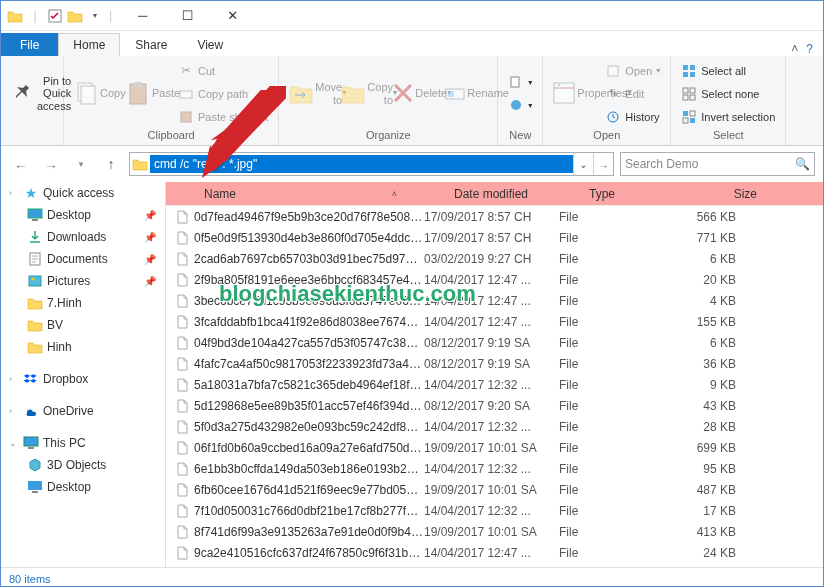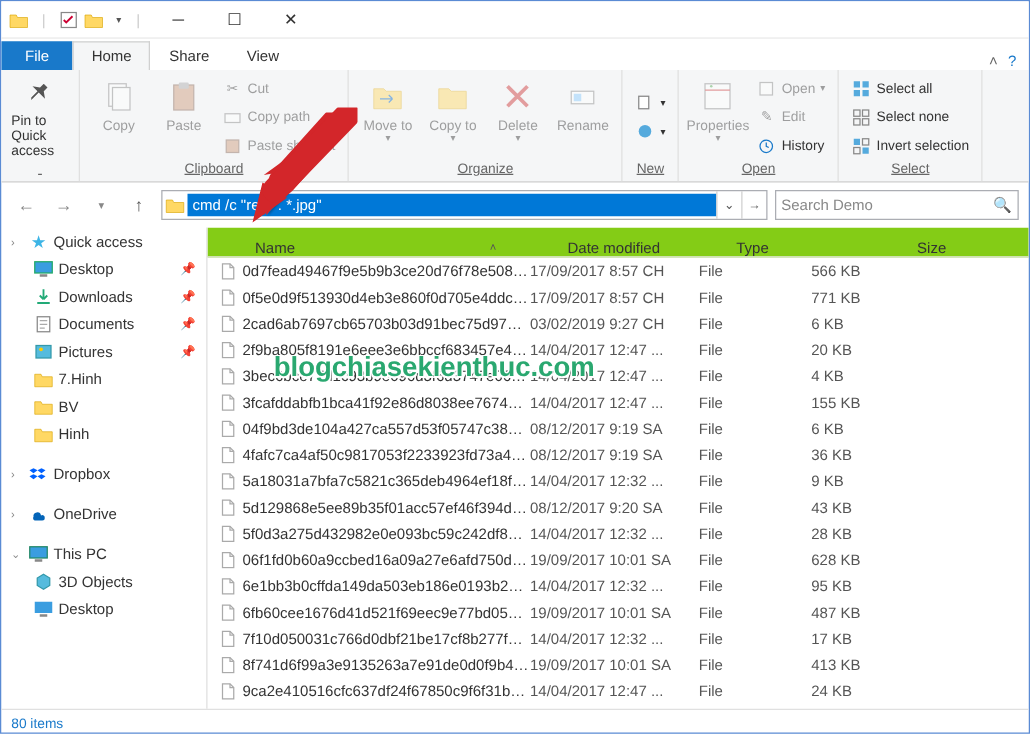--- a/index.html
+++ b/index.html
@@ -15,22 +15,22 @@
 .tabs { height: 25px; display: flex; align-items: flex-end; background: #fff; }
 .tab { padding: 4px 14px; font-size: 12px; border: 1px solid transparent; border-bottom: none; }
 .tab.file { background: #1979ca; color: #fff; padding: 4px 18px; }
 .tab.active { background: #f5f6f7; border-color: #d0d0d0; }
 .tabs .spacer { flex: 1; }
 .tabend { display: flex; gap: 8px; padding-right: 10px; align-items: center; color: #666; }
 
 .ribbon { height: 90px; background: #f5f6f7; border-bottom: 1px solid #d0d0d0; display: flex; }
 .group { display: flex; flex-direction: column; align-items: center; border-right: 1px solid #e0e0e0; padding: 2px 6px; }
 .group .items { display: flex; flex: 1; align-items: center; gap: 2px; }
-.group .label { font-size: 11px; color: #666; padding-bottom: 2px; text-decoration: underline; }
-.bigbtn { display: flex; flex-direction: column; align-items: center; width: 50px; height: 70px; padding: 2px; font-size: 11px; text-align: left; line-height: 1.1; }
+.group .label { font-size: 11px; color: #666; padding-bottom: 2px; }
+.bigbtn { display: flex; flex-direction: row; align-items: center; width: 50px; height: 70px; padding: 2px; font-size: 11px; text-align: right; line-height: 1.1; }
 .bigbtn .icon { width: 32px; height: 32px; margin-bottom: 2px; display: flex; align-items: center; justify-content: center; }
 .disabled { opacity: .45; }
 .smwrap { display: flex; flex-direction: column; gap: 1px; }
 .smbtn { display: flex; align-items: center; gap: 4px; font-size: 11px; padding: 1px 4px; height: 22px; }
 .smbtn .icon { width: 16px; height: 16px; display: inline-flex; align-items: center; justify-content: center; }
 
 .navbar { height: 36px; display: flex; align-items: center; gap: 6px; padding: 4px 8px; }
 .navbtn { width: 24px; height: 24px; display: flex; align-items: center; justify-content: center; color: #888; font-size: 14px; }
 .navbtn.enabled { color: #555; }
 .addr { flex: 1; display: flex; align-items: center; height: 24px; border: 1px solid #abadb3; background: #fff; position: relative; }
@@ -51,33 +51,33 @@
 .titem.sub { padding-left: 26px; }
 .titem .icon { width: 16px; height: 16px; display: inline-flex; align-items: center; justify-content: center; }
 .titem .pin { margin-left: auto; color: #888; font-size: 10px; }
 .star { color: #3db5e6; font-size: 14px; }
 .tsep { height: 10px; }
 
 .list { flex: 1; overflow-y: auto; overflow-x: hidden; }
 .list::-webkit-scrollbar { width: 16px; }
 .list::-webkit-scrollbar-track { background: #f0f0f0; }
 .list::-webkit-scrollbar-thumb { background: #c0c0c0; }
-.cols { display: flex; align-items: flex-end; height: 24px; border-bottom: 1px solid #e8e8e8; font-size: 12px; color: #333; position: sticky; top: 0; background: #84cc16; }
+.cols { display: flex; align-items: center; height: 24px; border-bottom: 1px solid #e8e8e8; font-size: 12px; color: #333; position: sticky; top: 0; background: #fca5a5; }
 .col { padding: 0 8px; border-right: 1px solid transparent; }
 .col.name { width: 250px; display: flex; align-items: center; }
 .col.date { width: 135px; }
 .col.type { width: 90px; }
 .col.size { width: 95px; text-align: right; }
 .sortarrow { font-size: 9px; color: #555; margin-left: auto; margin-right: 40px; }
 .row { display: flex; align-items: center; height: 21px; font-size: 12px; }
 .row .ic { width: 16px; height: 16px; margin: 0 4px 0 8px; display: inline-flex; align-items: center; justify-content: center; }
 .row .name { width: 230px; white-space: nowrap; overflow: hidden; text-overflow: ellipsis; }
 .row .date { width: 135px; color: #555; }
 .row .type { width: 90px; color: #555; }
-.row .size { width: 95px; color: #555; padding-right: 8px; }
+.row .size { width: 95px; text-align: right; color: #555; padding-right: 8px; }
 
 .status { height: 23px; border-top: 1px solid #e0e0e0; display: flex; align-items: center; padding: 0 8px; font-size: 11px; color: #1979ca; }
 
 .arrow-overlay { position: absolute; left: 200px; top: 89px; pointer-events: none; z-index: 50; }
 .watermark { position: absolute; left: 218px; top: 280px; font-size: 22px; font-weight: bold; color: #2aa870; text-shadow: -1px -1px 0 #fff, 1px -1px 0 #fff, -1px 1px 0 #fff, 1px 1px 0 #fff; z-index: 40; pointer-events: none; }
 
 .svgfolder { fill: #ffd864; stroke: #d9a400; stroke-width: .5; }
 .svgfile { fill: #fff; stroke: #aaa; stroke-width: 1; }
 </style>
 </head>
@@ -621,21 +621,21 @@
         <div class="row">
           <span class="ic">
             <svg width="14" height="14">
               <path class="svgfile" d="M3 1h6l3 3v9H3z"></path>
               <path d="M9 1v3h3" fill="none" stroke="#aaa"></path>
             </svg>
           </span>
           <span class="name">06f1fd0b60a9ccbed16a09a27e6afd750dec...</span>
           <span class="date">19/09/2017 10:01 SA</span>
           <span class="type">File</span>
-          <span class="size">628 KB</span>
+          <span class="size">699 KB</span>
         </div>
         <div class="row">
           <span class="ic">
             <svg width="14" height="14">
               <path class="svgfile" d="M3 1h6l3 3v9H3z"></path>
               <path d="M9 1v3h3" fill="none" stroke="#aaa"></path>
             </svg>
           </span>
           <span class="name">6e1bb3b0cffda149da503eb186e0193b2eb0...</span>
           <span class="date">14/04/2017 12:32 ...</span>

